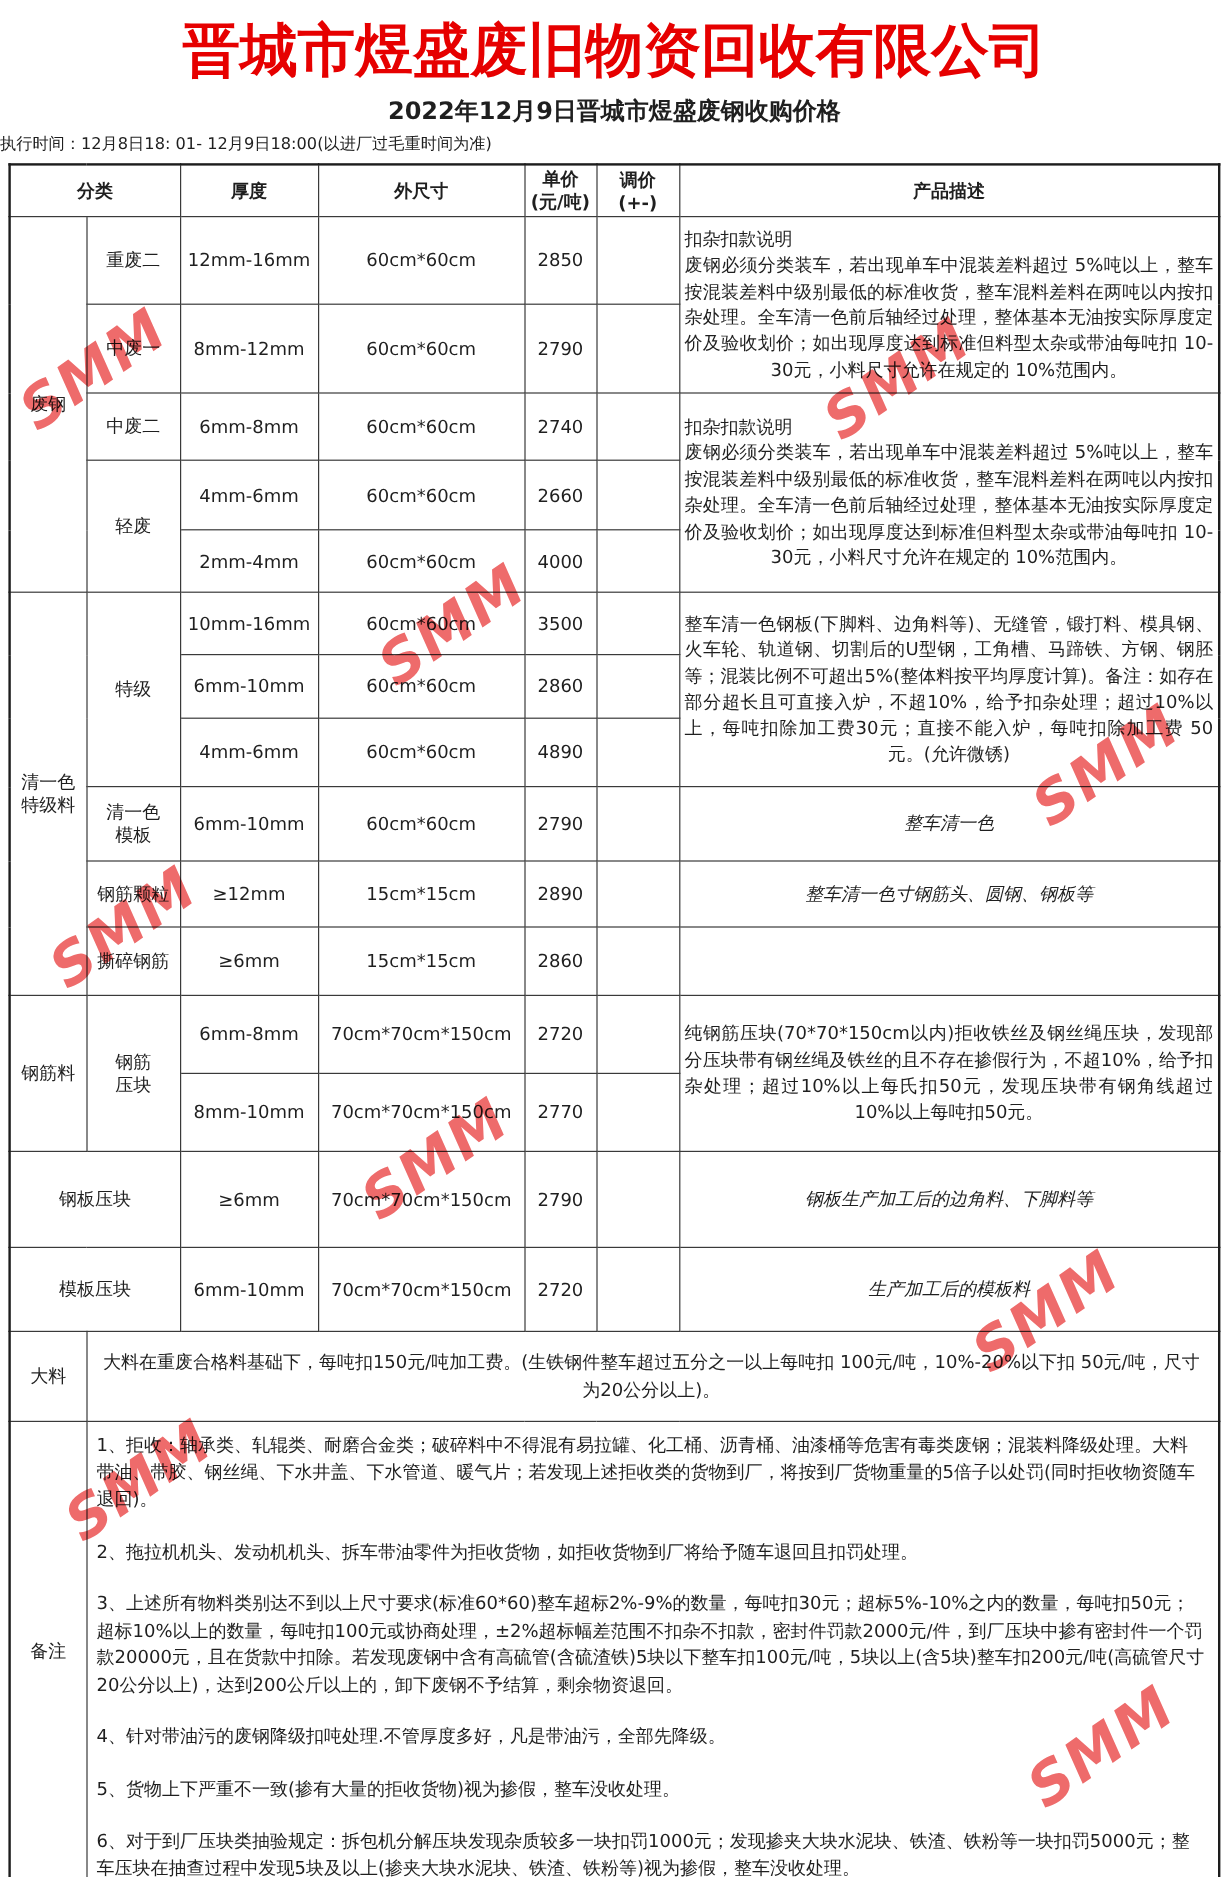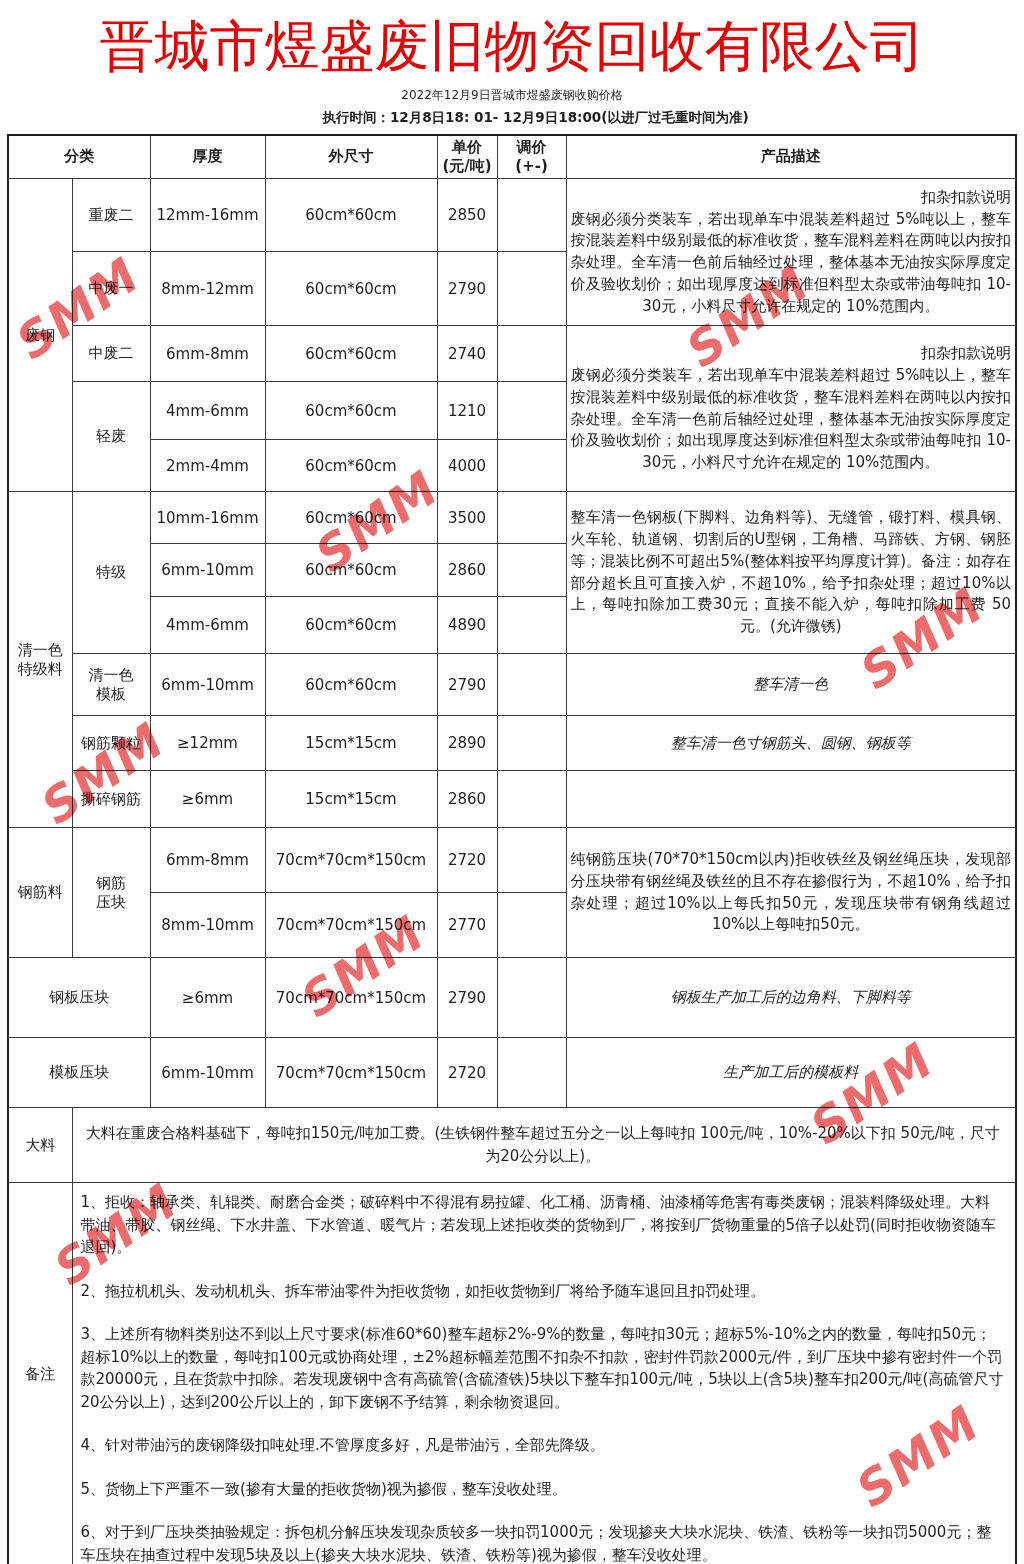--- a/index.html
+++ b/index.html
@@ -1,28 +1,28 @@
 <!DOCTYPE html>
 <html><head>
 <meta charset="utf-8">
 <style>
   html,body{margin:0;padding:0;background:#ffffff;}
   body{width:1024px;min-height:1564px;font-family:"DejaVu Sans",sans-serif;color:#1f1f1f;}
   .page{position:relative;width:1024px;padding-bottom:10px;}
 
-  .title{margin:16px 0 0;text-align:center;font-size:55px;line-height:1.12;font-weight:400;color:#e60000;letter-spacing:0px;}
-  .subtitle{margin-top:9px;text-align:center;font-size:12px;font-weight:400;}
-  .exec{margin-top:5px;margin-bottom:7px;text-align:center;font-size:13.5px;font-weight:700;padding-left:47px;}
+  .title{margin:16px 0 0;text-align:center;font-size:48px;line-height:1.12;font-weight:700;color:#e60000;letter-spacing:0px;}
+  .subtitle{margin-top:9px;text-align:center;font-size:20px;font-weight:700;}
+  .exec{margin-top:5px;margin-bottom:7px;text-align:left;font-size:13.5px;font-weight:400;}
 
   table.price{border-collapse:collapse;table-layout:fixed;width:1008px;margin:0 auto;border:2px solid #1d1d1d;background:transparent;}
   table.price td{border:1px solid #3a3a3a;text-align:center;vertical-align:middle;font-size:15px;padding:2px 4px;overflow:hidden;}
   tr.head td{font-weight:bold;font-size:15px;}
   .pre{white-space:pre-line;}
   .desc{padding:4px 10px;font-size:14.5px;line-height:1.45;}
-  .desc .t{text-align:right;}
+  .desc .t{text-align:left;}
   .desc .b{text-align:justify;text-align-last:center;}
   .desc-center{text-align:center;font-size:14.5px;font-style:italic;}
   .longtext{text-align:left;font-size:14.5px;line-height:1.55;padding:4px 10px 4px 8px !important;}
   .notes{text-align:left !important;vertical-align:middle;font-size:14.5px;padding:8px 10px 0 8px !important;}
   .notes p{margin:0 0 21px;line-height:1.5;}
   .notes p:last-child{margin-bottom:0;}
   .contact-cell{text-align:left !important;font-size:15px;padding:4px 4px 4px 10px !important;}
 
   .wm{position:absolute;z-index:3;transform:translate(-50%,-50%) rotate(-35deg);font-size:48px;font-weight:800;font-style:italic;letter-spacing:2px;color:#ee6b6b;mix-blend-mode:multiply;pointer-events:none;user-select:none;}
 </style>
@@ -86,21 +86,21 @@
       <td></td>
       <td rowspan="3" class="desc">
         <div class="t">扣杂扣款说明</div>
         <div class="b">废钢必须分类装车，若出现单车中混装差料超过 5%吨以上，整车按混装差料中级别最低的标准收货，整车混料差料在两吨以内按扣杂处理。全车清一色前后轴经过处理，整体基本无油按实际厚度定价及验收划价；如出现厚度达到标准但料型太杂或带油每吨扣 10-30元，小料尺寸允许在规定的 10%范围内。</div>
       </td>
     </tr>
     <tr style="height:58px">
       <td rowspan="2">轻废</td>
       <td>4mm-6mm</td>
       <td>60cm*60cm</td>
-      <td>1210</td>
+      <td>2660</td>
       <td></td>
     </tr>
     <tr style="height:52px">
       <td>2mm-4mm</td>
       <td>60cm*60cm</td>
       <td>4000</td>
       <td></td>
     </tr>
 
     <tr style="height:52px">

